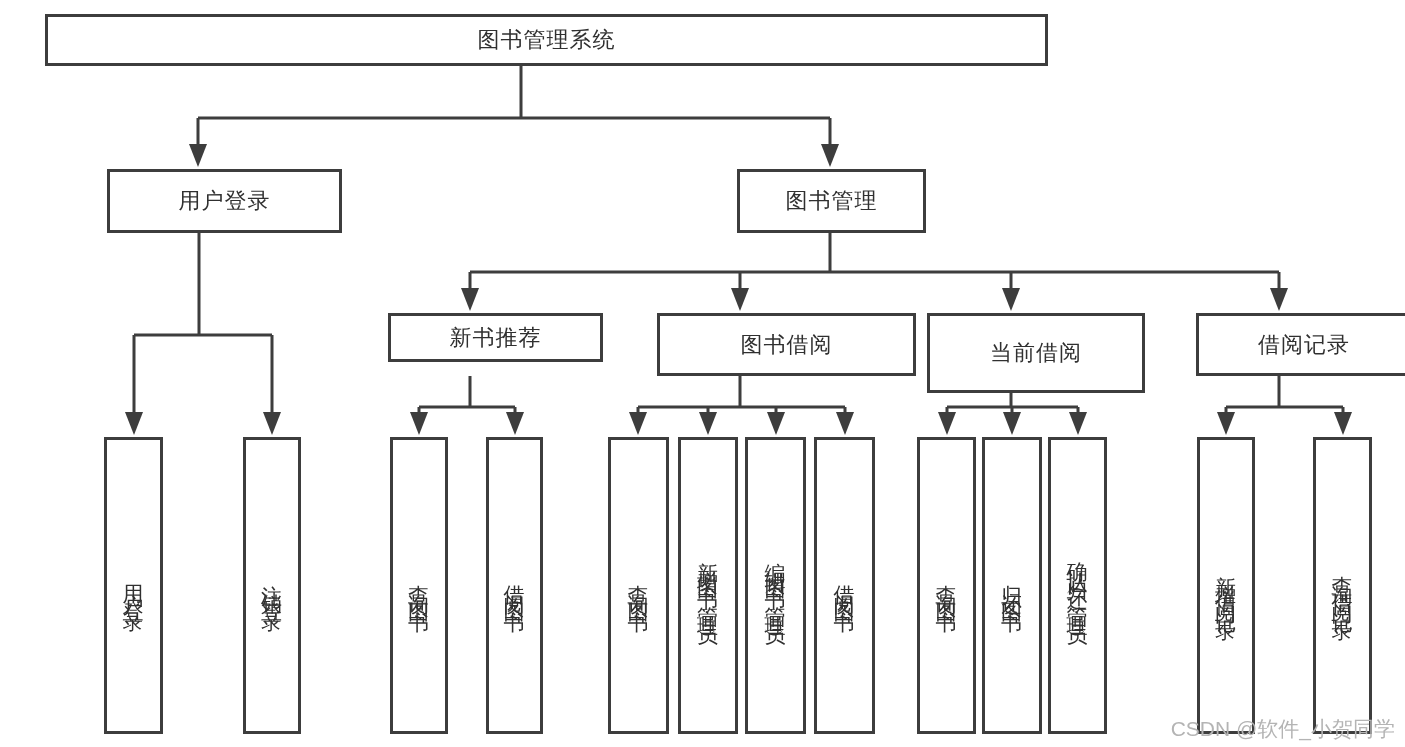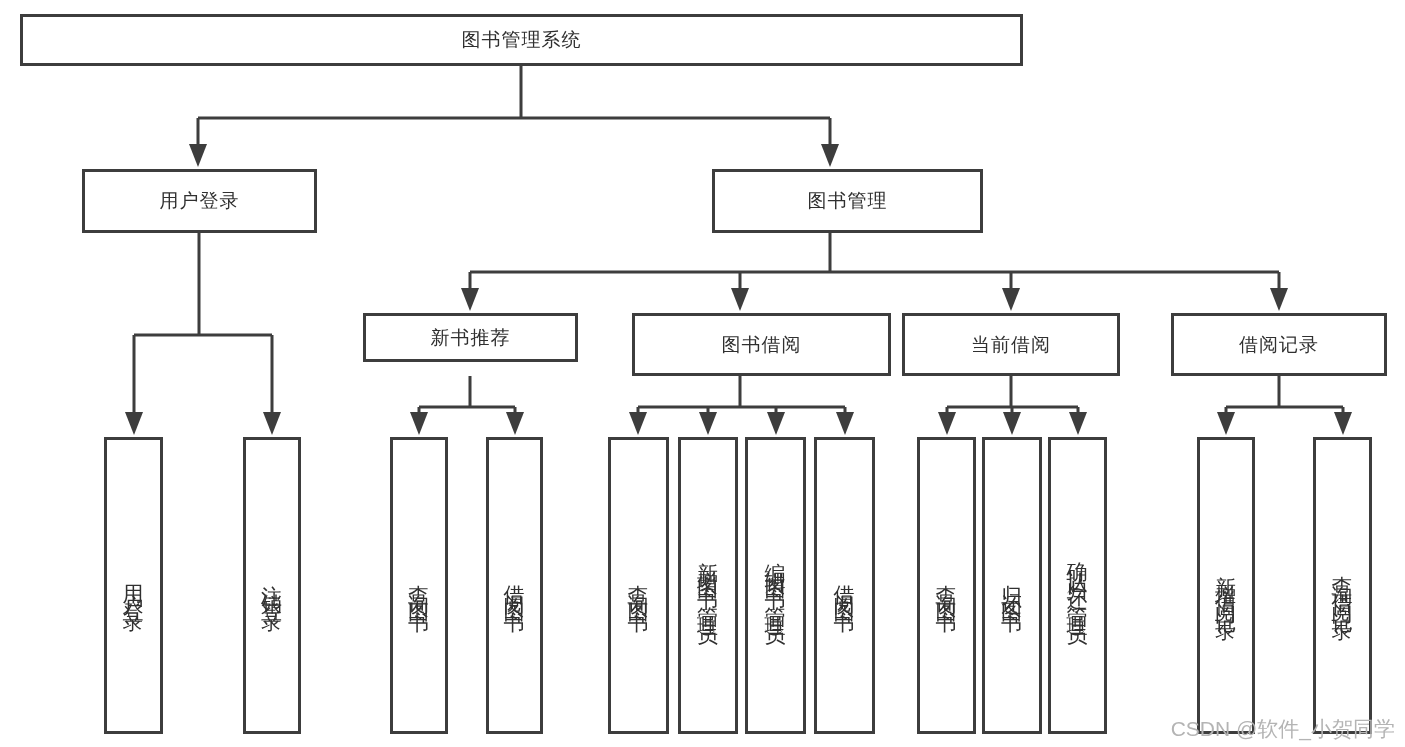--- a/index.html
+++ b/index.html
@@ -22,23 +22,24 @@
   .box{
     position:absolute;
     background:#ffffff;
     border:3px solid var(--line);
     display:flex;
     align-items:center;
     justify-content:center;
     z-index:2;
   }
   .hbox{
-    font-size:19px;
+    font-size:22px;
     letter-spacing:1px;
     white-space:nowrap;
+    margin-left:25px;
   }
   .vbox{
     top:437px;
     height:297px;
     writing-mode:vertical-rl;
     font-size:21px;
     letter-spacing:9px;
     line-height:1;
   }
   .watermark{
@@ -80,31 +81,31 @@
       <polygon points="1334,412 1352,412 1343,435" fill="var(--line)"></polygon>
     </svg>
 
   <div class="box hbox" style="left:20px;top:14px;width:1003px;height:52px;">
     <span>图书管理系统</span>
   </div>
 
   <div class="box hbox" style="left:82px;top:169px;width:235px;height:64px;">
     <span>用户登录</span>
   </div>
-  <div class="box hbox" style="left:712px;top:169px;width:271px;height:64px;">
+  <div class="box hbox" style="left:712px;top:169px;width:189px;height:64px;">
     <span>图书管理</span>
   </div>
 
   <div class="box hbox" style="left:363px;top:313px;width:215px;height:49px;">
     <span>新书推荐</span>
   </div>
   <div class="box hbox" style="left:632px;top:313px;width:259px;height:63px;">
     <span>图书借阅</span>
   </div>
-  <div class="box hbox" style="left:902px;top:313px;width:218px;height:63px;">
+  <div class="box hbox" style="left:902px;top:313px;width:218px;height:80px;">
     <span>当前借阅</span>
   </div>
   <div class="box hbox" style="left:1171px;top:313px;width:216px;height:63px;">
     <span>借阅记录</span>
   </div>
 
   <div class="box vbox" style="left:104px;width:59px;">
     <span>用户登录</span>
   </div>
   <div class="box vbox" style="left:243px;width:58px;">

